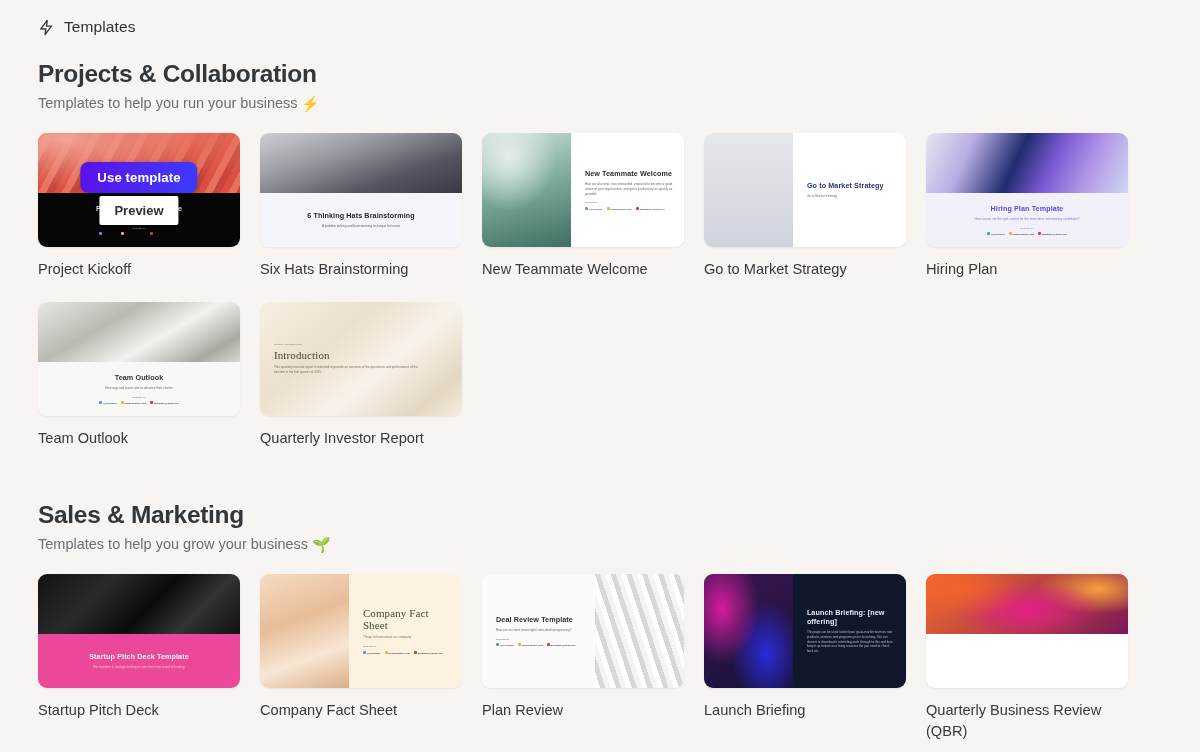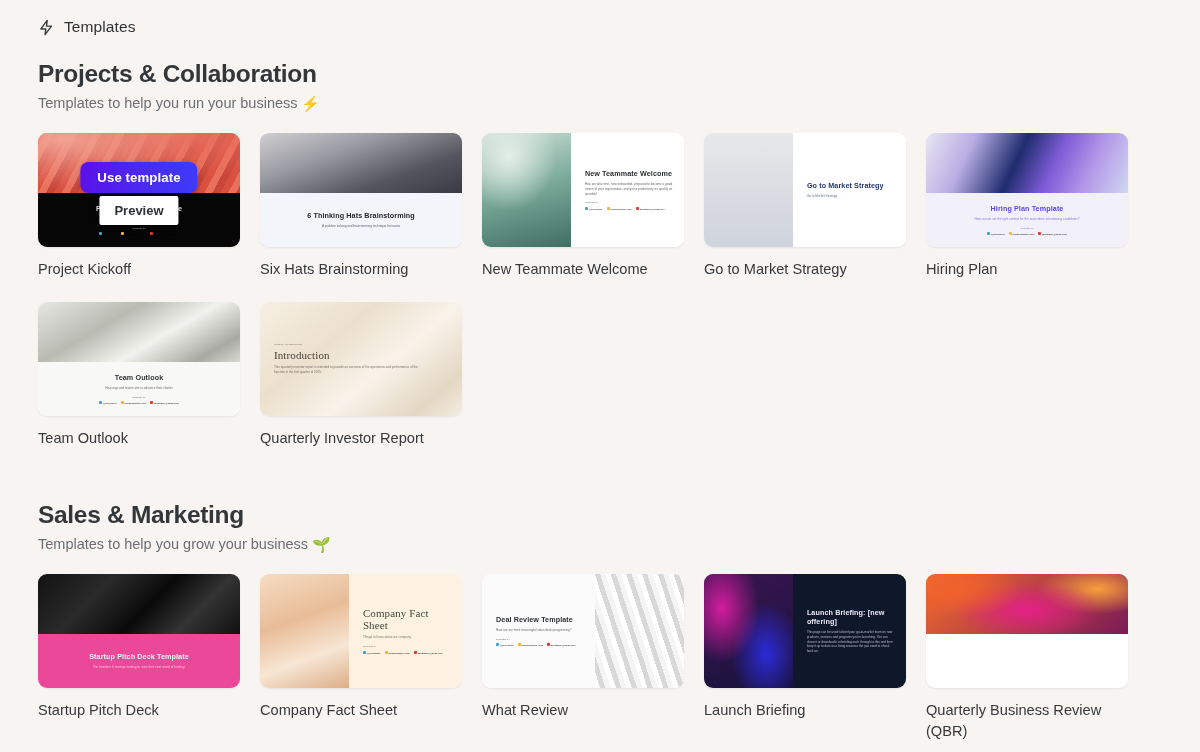--- a/index.html
+++ b/index.html
@@ -242,21 +242,21 @@
                   <div class="t-by" style="color:#2d3033">Template by</div>
                   <div class="t-links">
                     <span><i class="dotb" style="background:#3fa0d8"></i> @beeclarice</span>
                     <span><i class="dotb" style="background:#f0b429"></i> nonbeeffactory.com</span>
                     <span><i class="dotb" style="background:#e0392b"></i> hbeatable@gmail.com</span>
                   </div>
                 </div>
                 <div class="art-side" style="background:repeating-linear-gradient(72deg,#ffffff 0 5px,#d8d8d8 5px 10px,#f4f4f4 10px 15px)"></div>
               </div>
             </div>
-            <div class="card-label">What Review</div>
+            <div class="card-label">Plan Review</div>
           </div>
           <div class="cardwrap" style="margin-bottom:22px">
             <div class="card">
               <div class="thumb split">
                 <div class="art-side" style="background:radial-gradient(70% 80% at 20% 30%,#d41d9e 0%,transparent 60%),radial-gradient(60% 70% at 70% 70%,#2b2ad8 0%,transparent 65%),linear-gradient(160deg,#3a1550 0%,#17133d 100%)"></div>
                 <div class="panel left" style="background:#0f172a">
                   <div class="t-title" style="color:#eceaf5">Launch Briefing: [new offering]</div>
                   <div class="t-sub" style="color:#eceaf5;opacity:.72">This page can be used to brief your go-to-market team on new products, services and programs you're launching. You can share it or download it or briefing each through to this and then keep it up to date as a living resource the you need to check back on.</div>
                 </div>
               </div>

